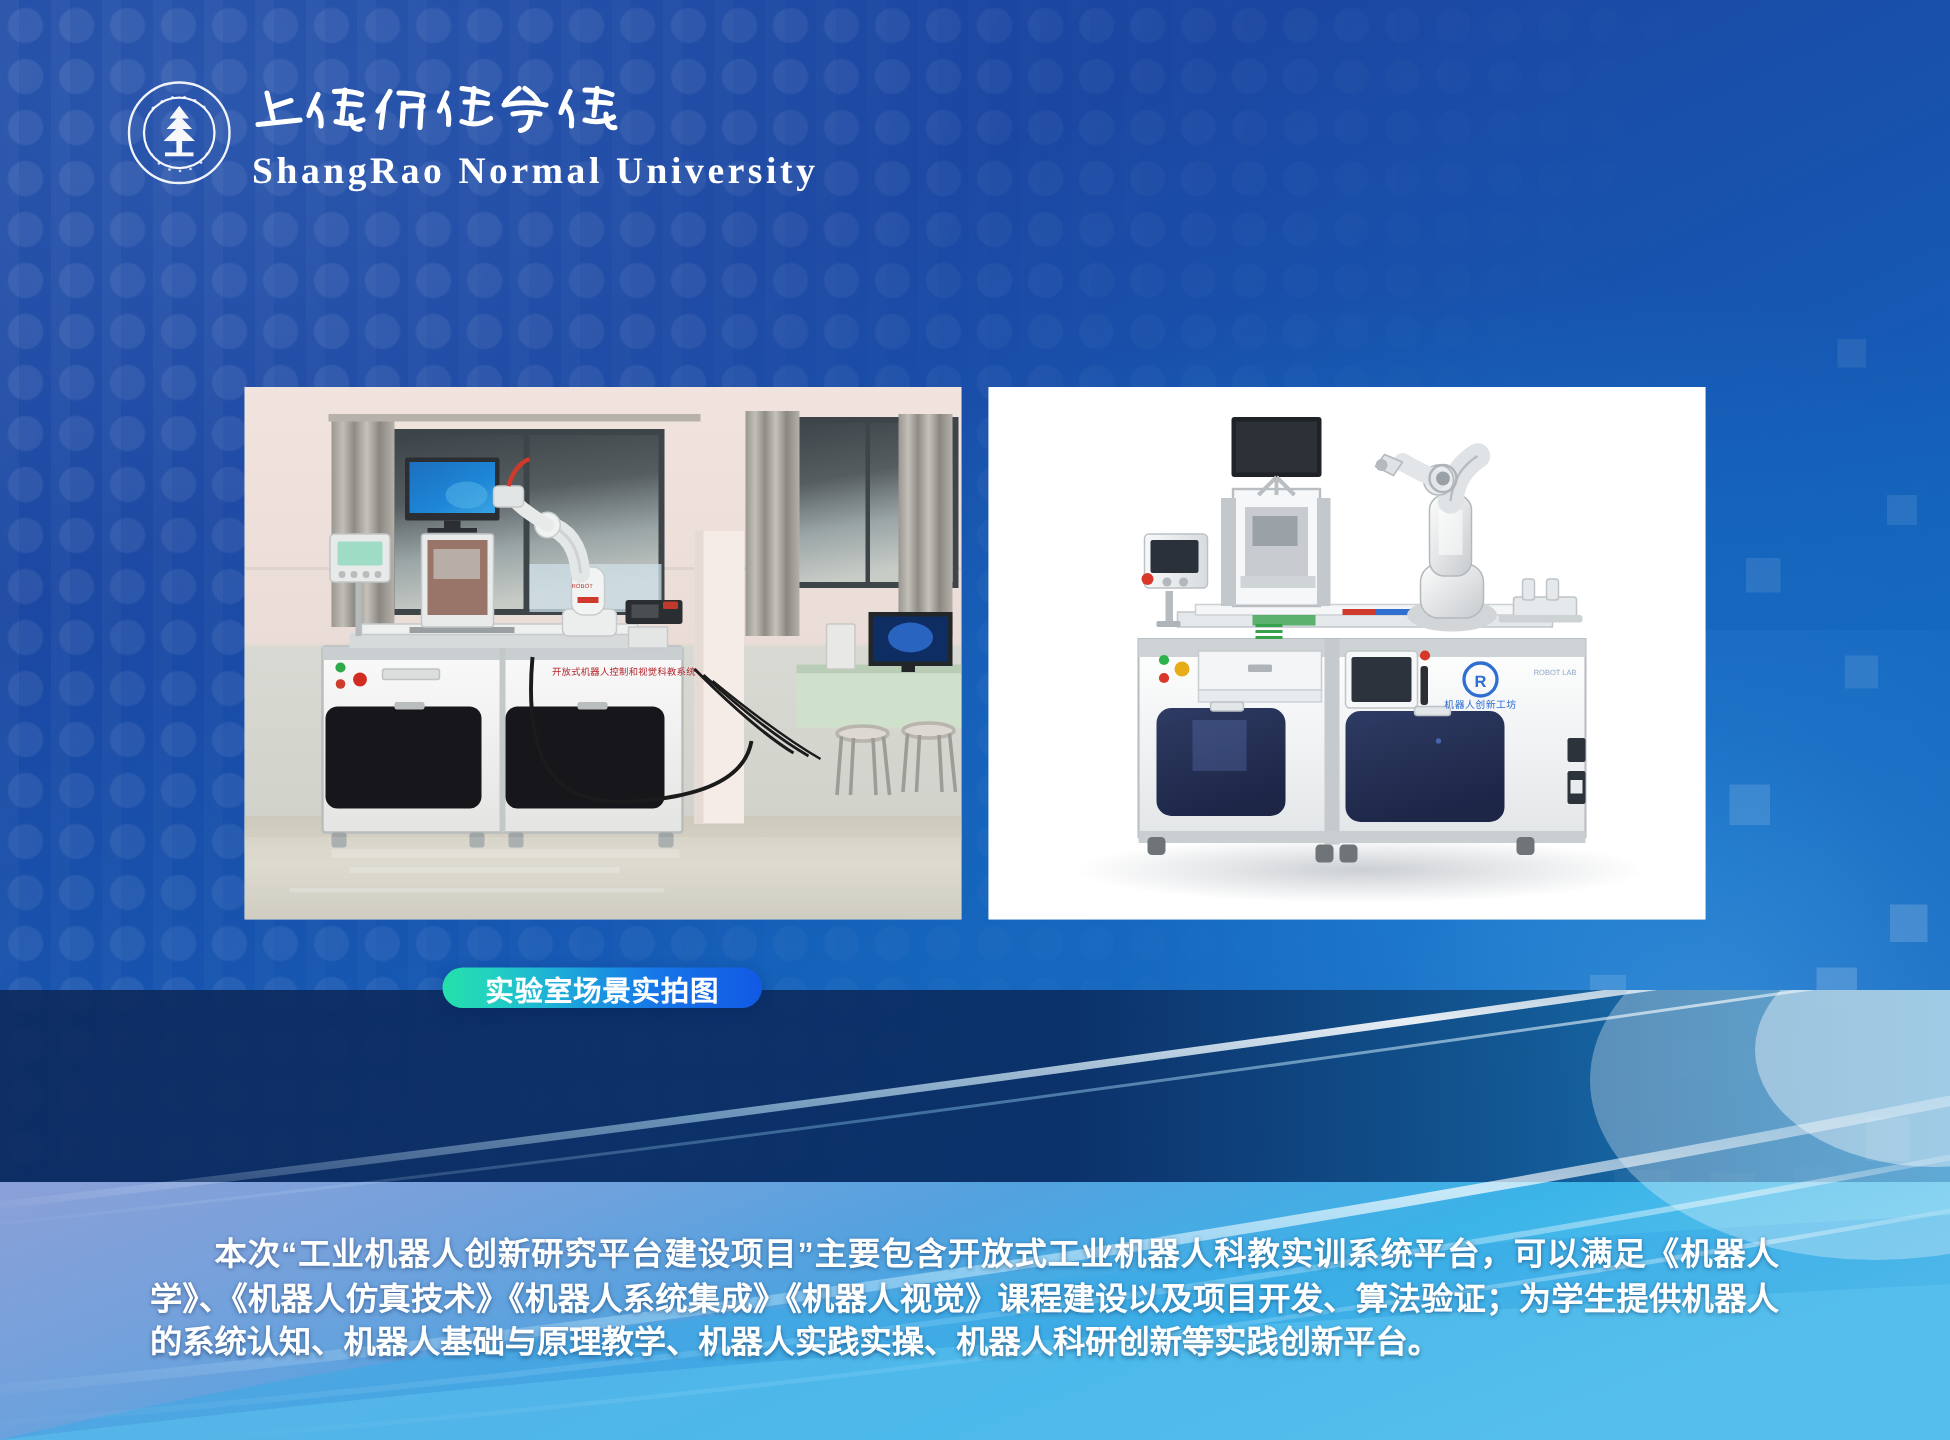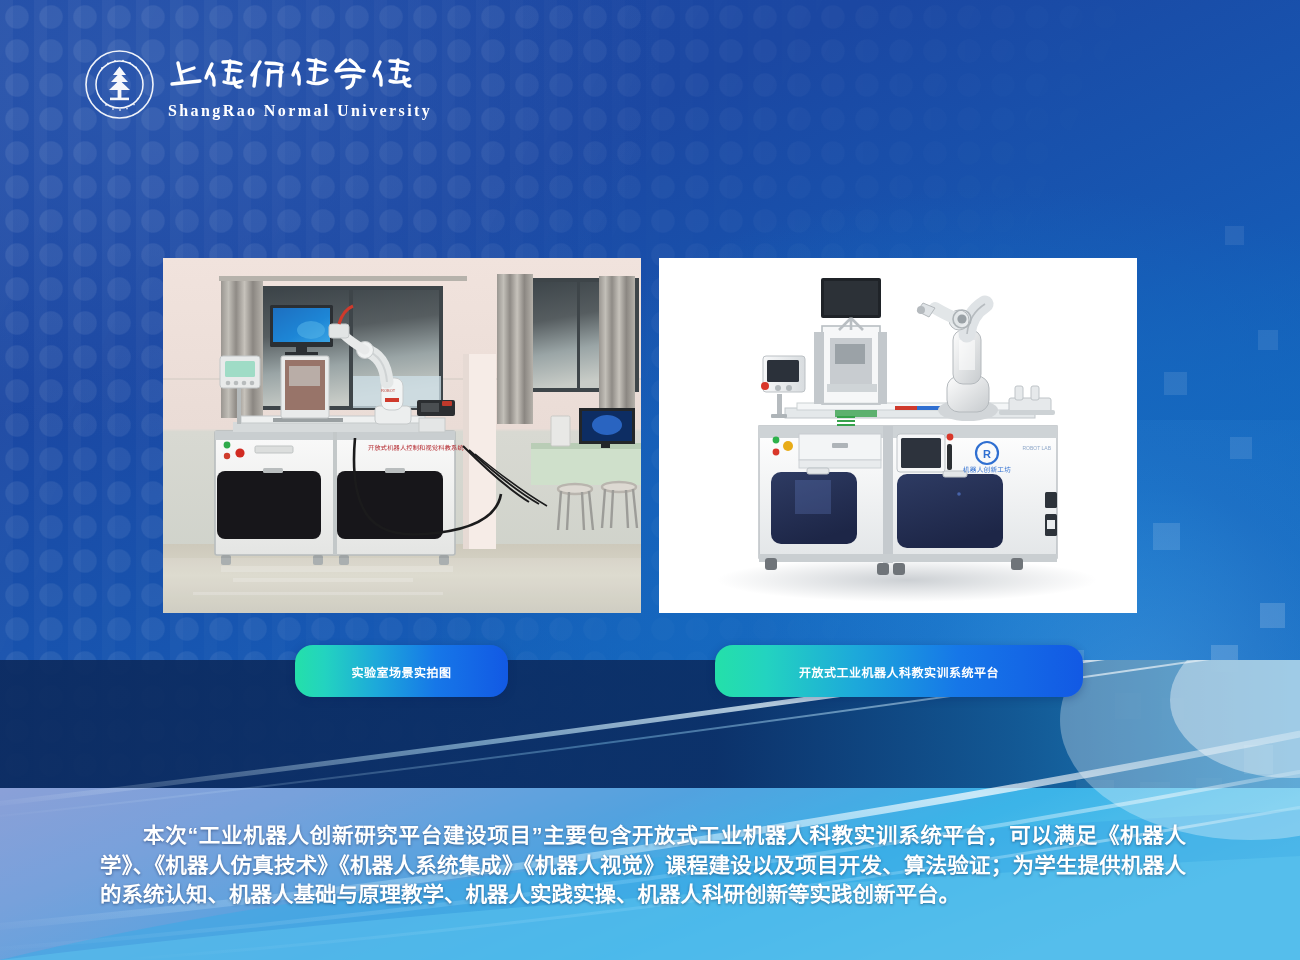--- a/index.html
+++ b/index.html
@@ -49,39 +49,39 @@
 
   
   .logo{position:absolute;left:84px;top:49px;display:flex;align-items:center;gap:13px;}
   .seal{width:71px;height:71px;position:relative;flex:0 0 auto;}
   .seal svg{display:block;}
   .logo-words{display:flex;flex-direction:column;line-height:1;}
   .logo-cn{
     height:48px;display:block;
   }
   .logo-en{
-    color:#ffffff;font-size:16px;letter-spacing:2.4px;font-weight:700;
+    color:#ffffff;font-size:25px;letter-spacing:2.4px;font-weight:700;
     font-family:"Liberation Serif","DejaVu Serif",serif;
     margin-top:5px;white-space:nowrap;
   }
 
   
   .photo{
     position:absolute;overflow:hidden;background:#dcdcdc;
   }
   #photo-left{left:163px;top:258px;width:478px;height:355px;}
   #photo-right{left:659px;top:258px;width:478px;height:355px;background:#fff;}
   .photo svg{display:block;width:100%;height:100%;}
 
   
   .pill{
-    position:absolute;height:52px;border-radius:18px;
+    position:absolute;height:27px;border-radius:18px;
     display:flex;align-items:center;justify-content:center;
     background:linear-gradient(90deg,#24e0a9 0%,#23d3c0 14%,#1da9da 38%,#1677e8 66%,#1259e4 100%);
-    color:#ffffff;font-size:12px;font-weight:700;letter-spacing:.5px;
+    color:#ffffff;font-size:19px;font-weight:700;letter-spacing:.5px;
     white-space:nowrap;box-shadow:0 2px 9px rgba(5,30,90,.28);
   }
   #pill-left{left:295px;top:645px;width:213px;}
   #pill-right{left:715px;top:645px;width:368px;}
 
   
   .desc{
     position:absolute;left:88px;top:810px;width:1110px;
     color:#ffffff;font-size:21.5px;font-weight:700;line-height:29.5px;
     text-align:justify;text-align-last:left;
@@ -523,19 +523,18 @@
       <g fill="#6f7479">
         <rect x="106" y="300" width="12" height="12" rx="3"></rect>
         <rect x="218" y="305" width="12" height="12" rx="3"></rect>
         <rect x="234" y="305" width="12" height="12" rx="3"></rect>
         <rect x="352" y="300" width="12" height="12" rx="3"></rect>
       </g>
     </svg>
   </div>
 
   <div class="pill" id="pill-left">实验室场景实拍图</div>
-  <div class="pill" id="pill-right">开放式工业机器人科教实训系统平台</div>
 
   <div class="desc">
     <p>本次“工业机器人创新研究平台建设项目”主要包含开放式工业机器人科教实训系统平台，可以满足《机器人学》、《机器人仿真技术》《机器人系统集成》《机器人视觉》课程建设以及项目开发、算法验证；为学生提供机器人的系统认知、机器人基础与原理教学、机器人实践实操、机器人科研创新等实践创新平台。</p>
   </div>
 
 </div>
 
 </body></html>

